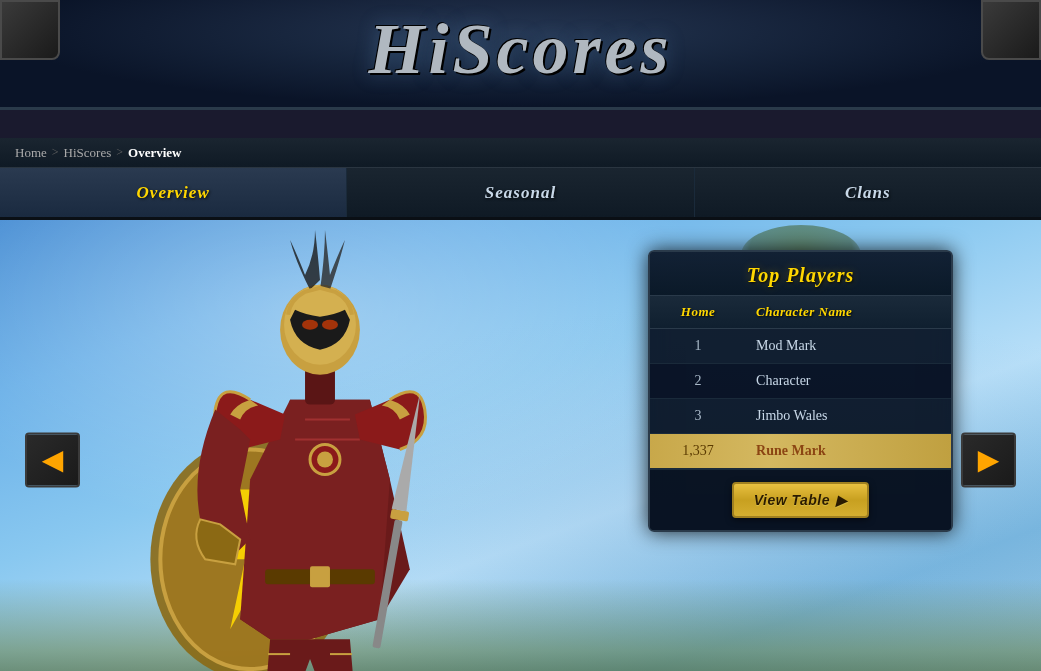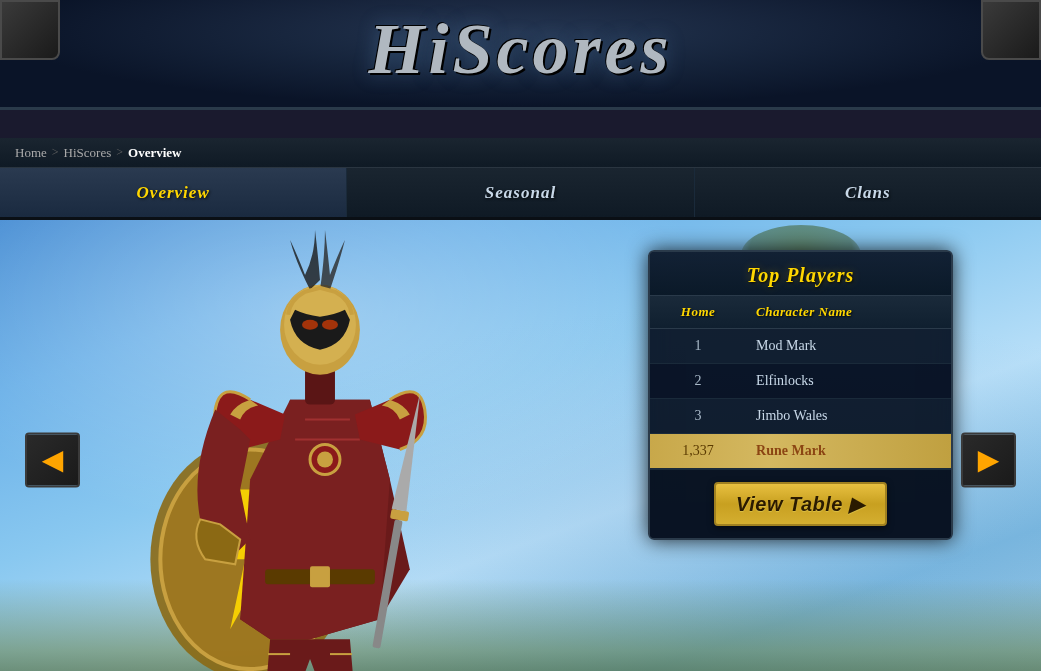--- a/index.html
+++ b/index.html
@@ -275,21 +275,21 @@
       display: flex;
       justify-content: center;
       border-top: 1px solid #1a2a3a;
       background: rgba(10,20,35,0.9);
     }
     .view-table-btn {
       background: linear-gradient(180deg, #e8c040 0%, #c8a020 50%, #d4ae30 100%);
       border: 2px solid #a08020;
       border-radius: 4px;
       padding: 8px 20px;
-      font-size: 20px;
+      font-size: 14px;
       font-weight: bold;
       font-style: italic;
       color: #2a1a00;
       cursor: pointer;
       letter-spacing: 0.5px;
       box-shadow: 0 2px 6px rgba(0,0,0,0.5);
       display: flex;
       align-items: center;
       gap: 6px;
       text-shadow: 0 1px 1px rgba(255,255,150,0.3);
@@ -419,21 +419,21 @@
           <th>Character Name</th>
         </tr>
       </thead>
       <tbody>
         <tr>
           <td class="rank-cell">1</td>
           <td class="name-cell">Mod Mark</td>
         </tr>
         <tr>
           <td class="rank-cell">2</td>
-          <td class="name-cell">Elfinlocks</td>
+          <td class="name-cell">Character</td>
         </tr>
         <tr>
           <td class="rank-cell">3</td>
           <td class="name-cell">Jimbo Wales</td>
         </tr>
         <tr class="highlighted">
           <td class="rank-cell">1,337</td>
           <td class="name-cell">Rune Mark</td>
         </tr>
       </tbody>

